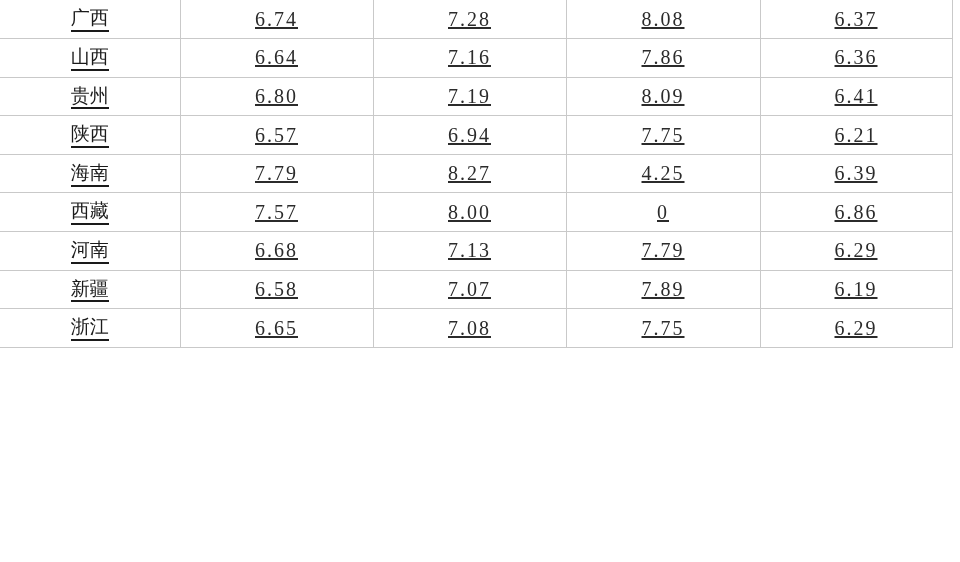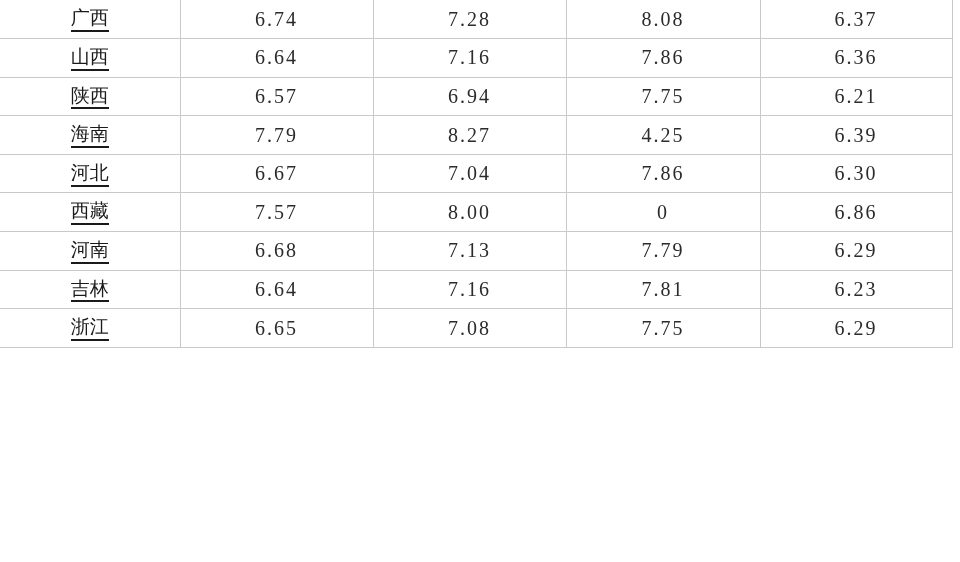--- a/index.html
+++ b/index.html
@@ -51,20 +51,21 @@
     font-size: 20px;
     letter-spacing: 1.5px;
     height: 38.6px;
     box-sizing: border-box;
     background: #ffffff;
   }
 
   table.stat-table td.cell-value {
     font-family: "Liberation Serif", "DejaVu Serif", serif;
     letter-spacing: 2px;
+    text-decoration: underline;
   }
 
   table.stat-table td.cell-province {
     font-family: "DejaVu Sans", "Liberation Sans", sans-serif;
     letter-spacing: 0px;
     font-size: 19px;
   }
 
   table.stat-table td.cell-province .province-link {
     color: #1a1a1a;
@@ -102,60 +103,60 @@
           <td class="cell-value">6.37</td>
         </tr>
         <tr>
           <td class="cell-province"><span class="province-link">山西</span></td>
           <td class="cell-value">6.64</td>
           <td class="cell-value">7.16</td>
           <td class="cell-value">7.86</td>
           <td class="cell-value">6.36</td>
         </tr>
         <tr>
+          <td class="cell-province"><span class="province-link">贵州</span></td>
+          <td class="cell-value">6.80</td>
+          <td class="cell-value">7.19</td>
+          <td class="cell-value">8.09</td>
+          <td class="cell-value">6.41</td>
+        </tr>
+        <tr>
           <td class="cell-province"><span class="province-link">陕西</span></td>
           <td class="cell-value">6.57</td>
           <td class="cell-value">6.94</td>
           <td class="cell-value">7.75</td>
           <td class="cell-value">6.21</td>
         </tr>
         <tr>
           <td class="cell-province"><span class="province-link">海南</span></td>
           <td class="cell-value">7.79</td>
           <td class="cell-value">8.27</td>
           <td class="cell-value">4.25</td>
           <td class="cell-value">6.39</td>
-        </tr>
-        <tr>
-          <td class="cell-province"><span class="province-link">河北</span></td>
-          <td class="cell-value">6.67</td>
-          <td class="cell-value">7.04</td>
-          <td class="cell-value">7.86</td>
-          <td class="cell-value">6.30</td>
         </tr>
         <tr>
           <td class="cell-province"><span class="province-link">西藏</span></td>
           <td class="cell-value">7.57</td>
           <td class="cell-value">8.00</td>
           <td class="cell-value">0</td>
           <td class="cell-value">6.86</td>
         </tr>
         <tr>
           <td class="cell-province"><span class="province-link">河南</span></td>
           <td class="cell-value">6.68</td>
           <td class="cell-value">7.13</td>
           <td class="cell-value">7.79</td>
           <td class="cell-value">6.29</td>
         </tr>
         <tr>
-          <td class="cell-province"><span class="province-link">吉林</span></td>
-          <td class="cell-value">6.64</td>
-          <td class="cell-value">7.16</td>
-          <td class="cell-value">7.81</td>
-          <td class="cell-value">6.23</td>
+          <td class="cell-province"><span class="province-link">新疆</span></td>
+          <td class="cell-value">6.58</td>
+          <td class="cell-value">7.07</td>
+          <td class="cell-value">7.89</td>
+          <td class="cell-value">6.19</td>
         </tr>
         <tr>
           <td class="cell-province"><span class="province-link">浙江</span></td>
           <td class="cell-value">6.65</td>
           <td class="cell-value">7.08</td>
           <td class="cell-value">7.75</td>
           <td class="cell-value">6.29</td>
         </tr>
       </tbody>
   </table>

